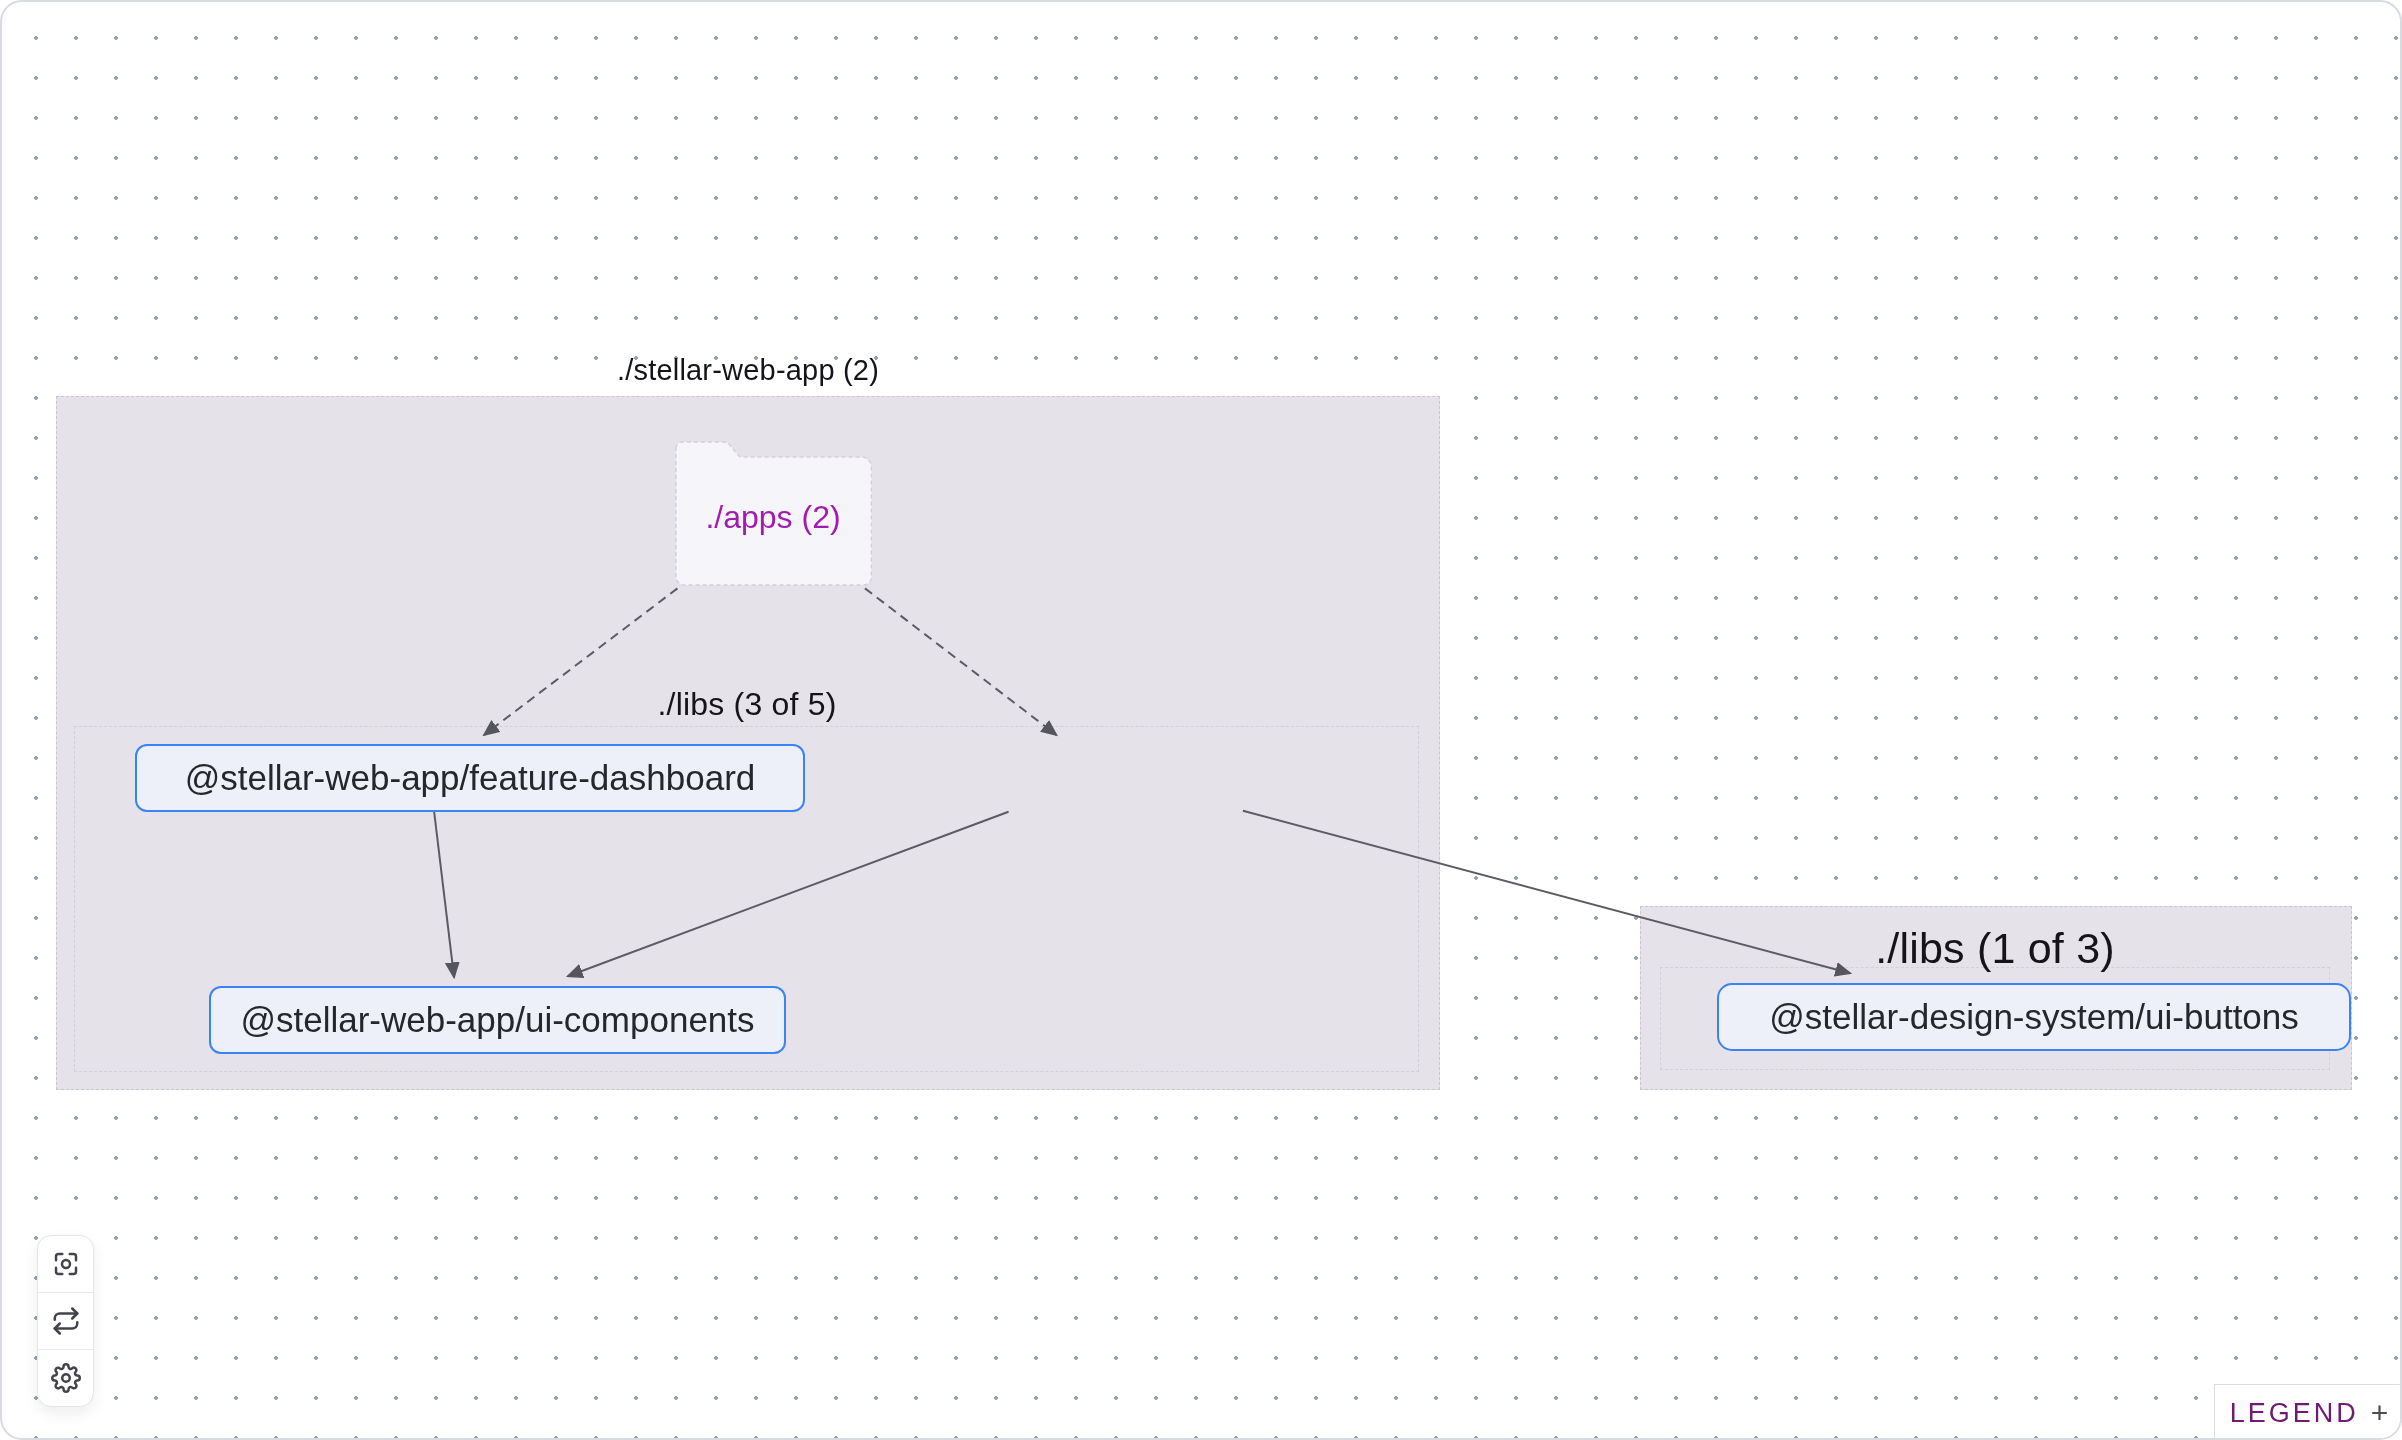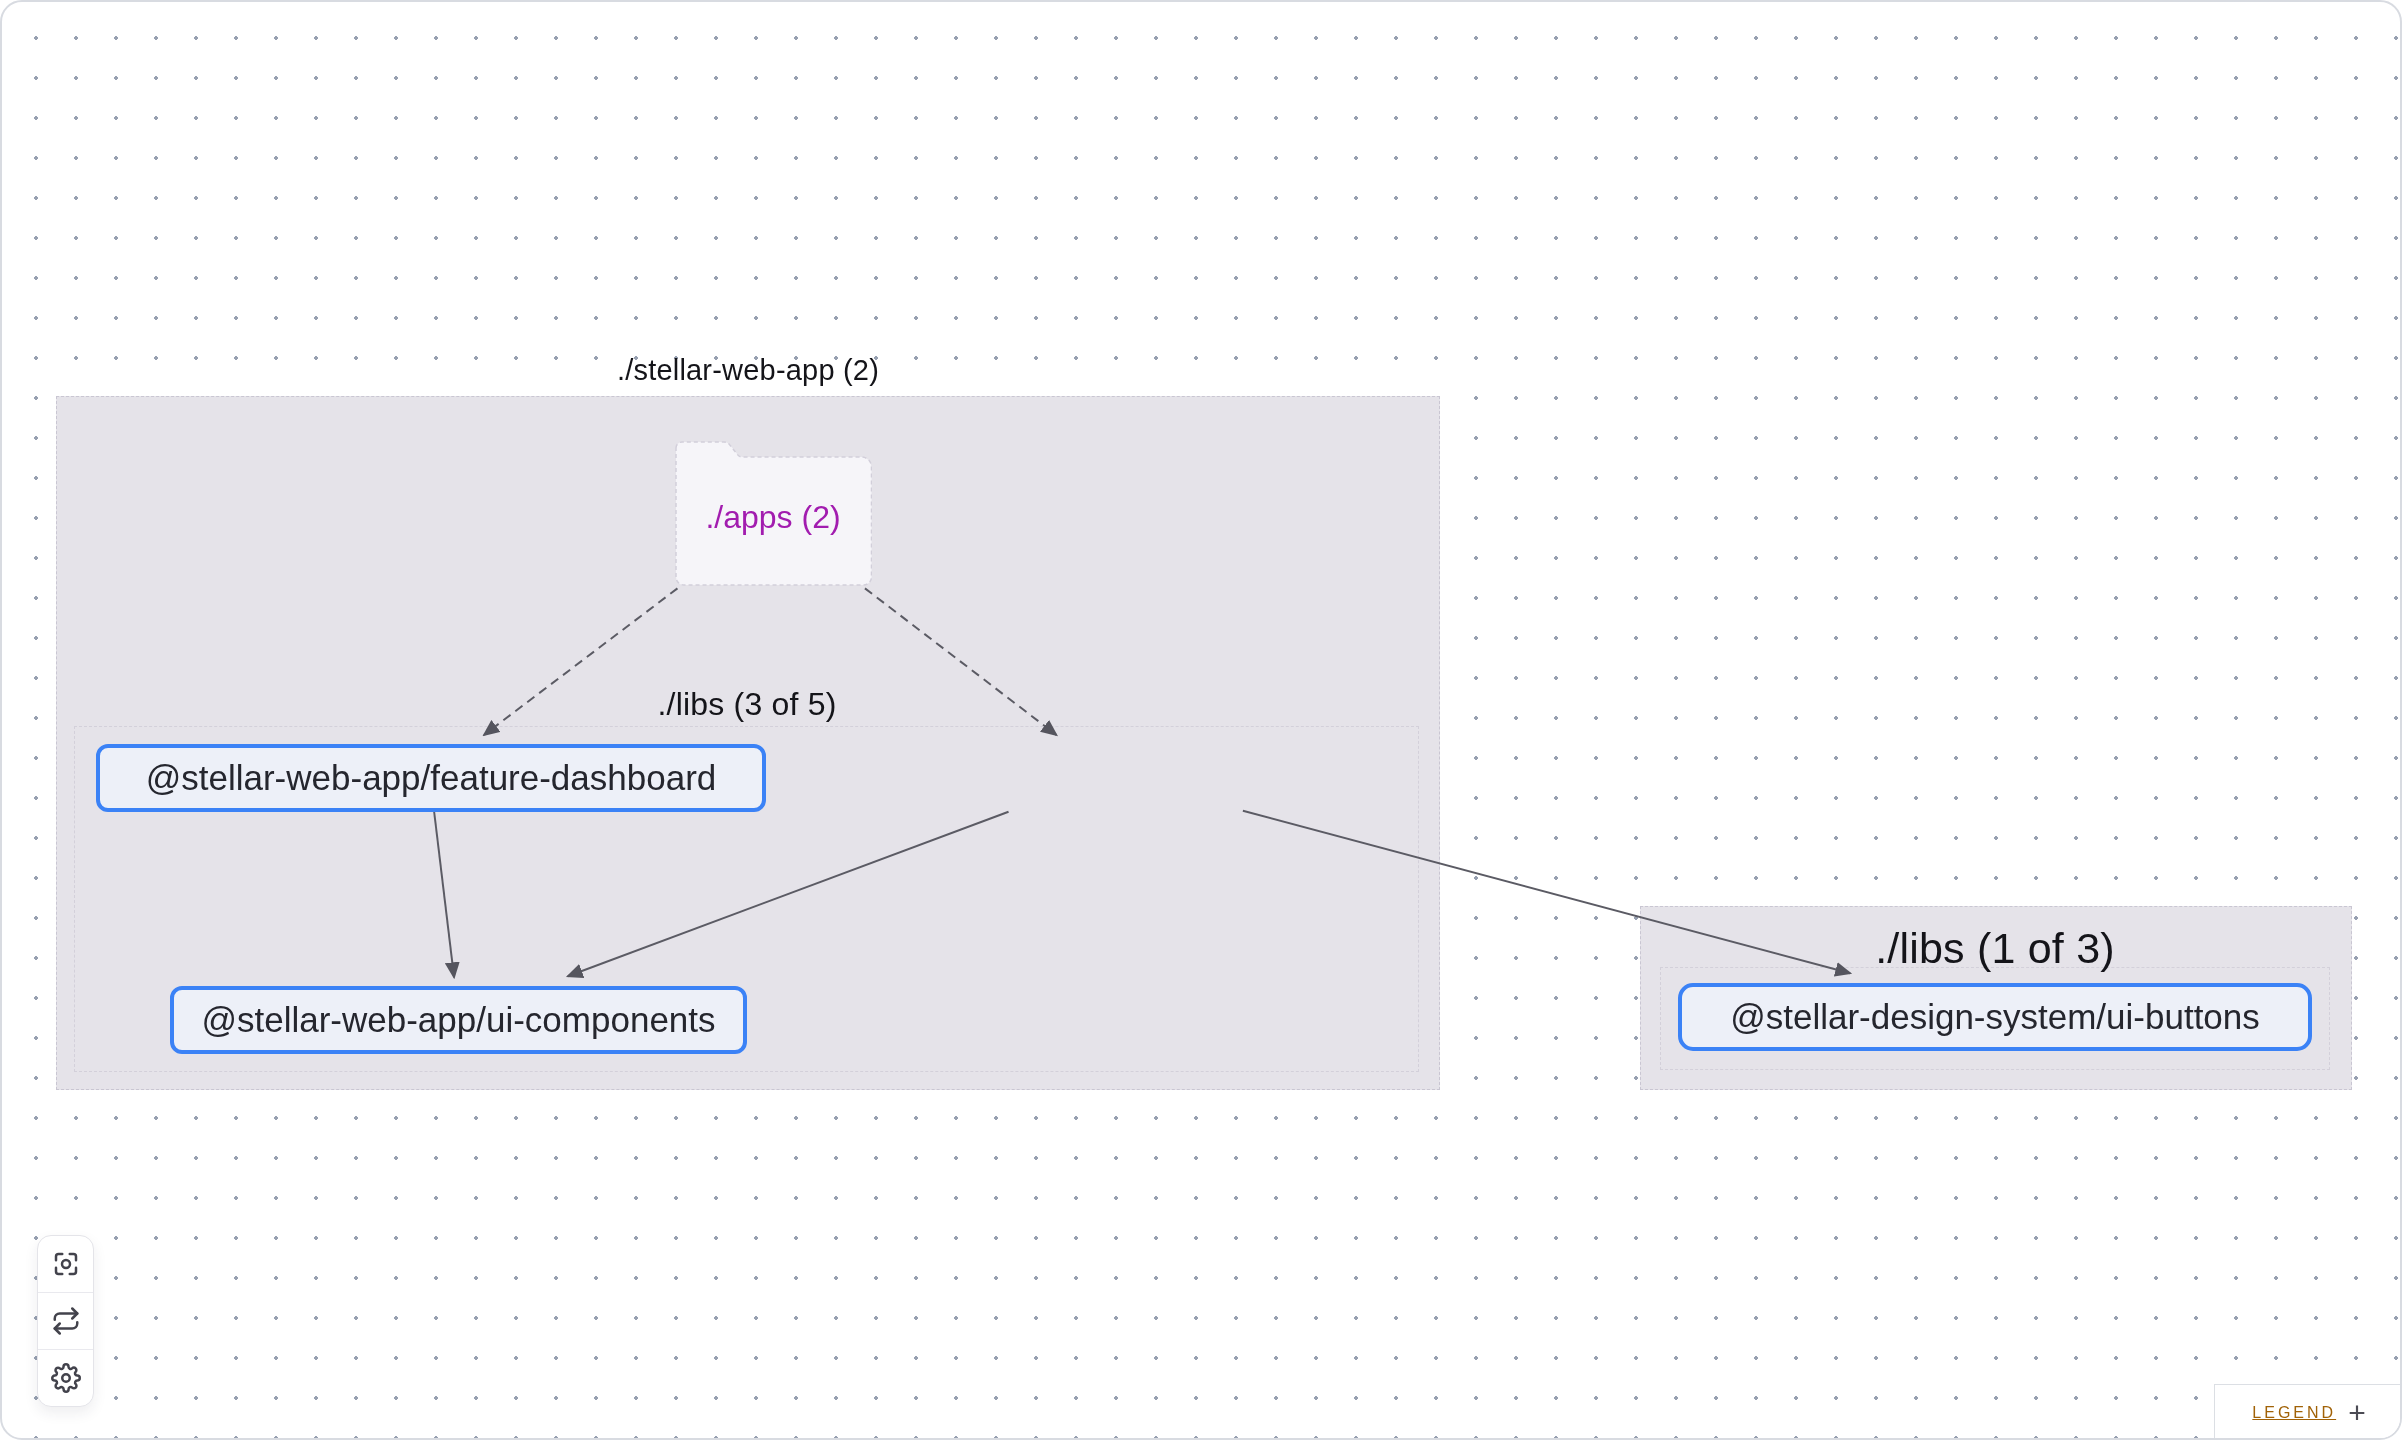--- a/index.html
+++ b/index.html
@@ -45,23 +45,23 @@
   .folder { position:absolute; left:672px; top:432px; width:198px; height:153px; }
   .folder-label {
     position:absolute; left:672px; top:446px; width:198px; height:139px;
     display:flex; align-items:center; justify-content:center;
     font-size:32px; color:#a21caf; white-space:nowrap;
   }
 
   
   .pnode {
     position:absolute; height:68px;
-    background:#edf0f8; border:4px solid #3b82f6; border-radius:12px;
+    background:#edf0f8; border:2px solid #3b82f6; border-radius:12px;
     display:flex; align-items:center; justify-content:center;
-    font-size:35px; color:#25262e; white-space:nowrap; cursor:pointer;
+    font-size:35px; color:#25262e; white-space:nowrap; cursor:pointer;margin-left:39px;
   }
   #node-dashboard { left:94px;   top:742px; width:670px; }
   #node-login     { left:828px;  top:742px; width:570px; }
   #node-uicomp    { left:168px;  top:984px; width:577px; }
   #node-buttons   { left:1676px; top:981px; width:634px;border-radius:15px; }
 
   
   svg.edges { position:absolute; inset:0; width:100%; height:100%; pointer-events:none; }
   .edge { stroke:#5b5b64; stroke-width:2; fill:none; }
   .edge.dashed { stroke-dasharray:9 6; }
@@ -80,21 +80,21 @@
   .toolbar button + button { border-top:1px solid #e9e9ee; }
   .toolbar svg { stroke:#43434c; fill:none; stroke-width:2; stroke-linecap:round; stroke-linejoin:round; }
 
   
   .legend {
     position:absolute; left:2212px; top:1382px; width:190px; height:58px;
     background:#ffffff; border:1px solid #dcdfe4;
     display:flex; align-items:center; justify-content:center; gap:12px;
     cursor:pointer;
   }
-  .legend .legend-text { font-size:16px; letter-spacing:3px; color:#a16207;text-decoration:underline; }
+  .legend .legend-text { font-size:27px; letter-spacing:3px; color:#701a75; }
   .legend .legend-plus { font-size:30px; color:#4b4b54; font-weight:400; }
 </style>
 </head>
 <body>
 
 <div class="viewport">
   <div class="canvas"></div>
 
   <div class="group" id="group-webapp"></div>
   <div class="group" id="group-design"></div>

